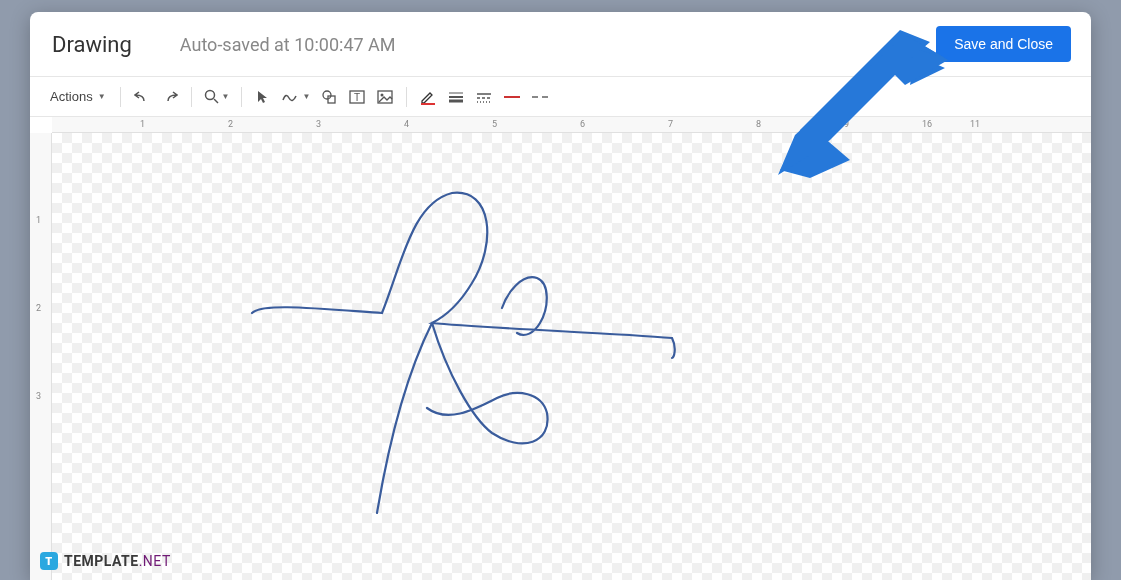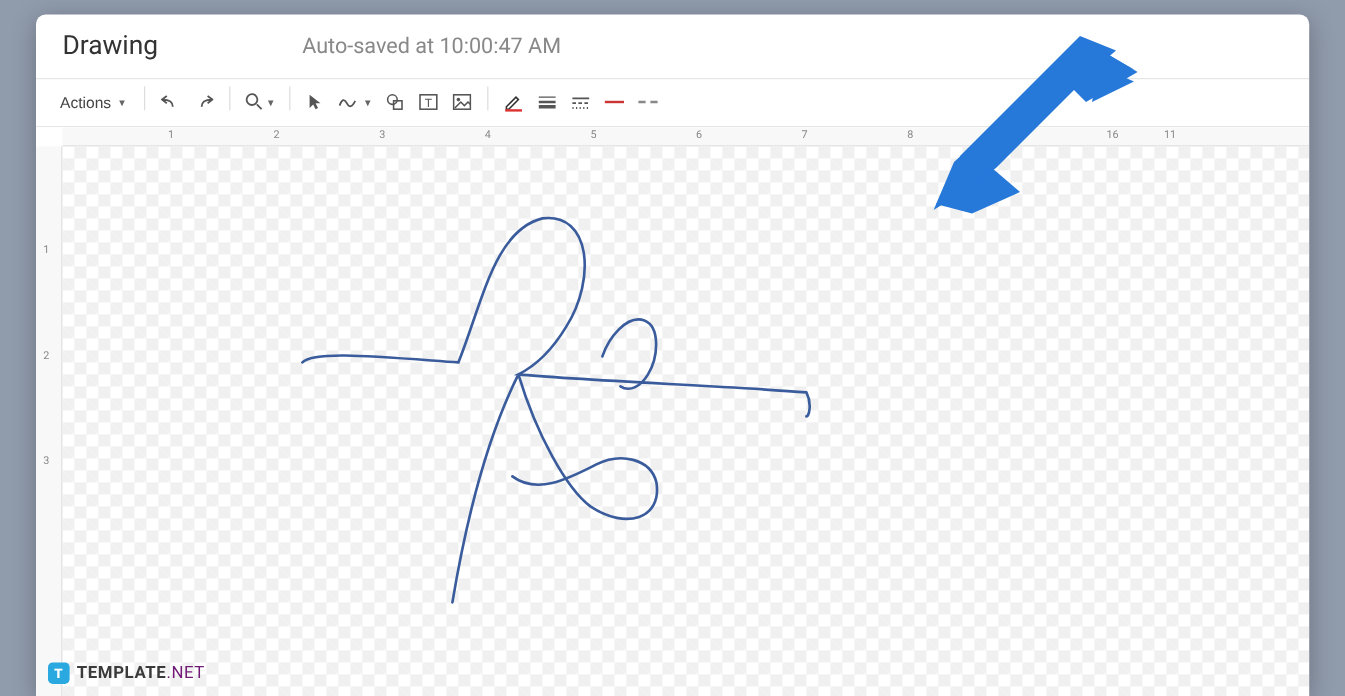--- a/index.html
+++ b/index.html
@@ -32,39 +32,40 @@
     .dlg-header {
       display: flex;
       align-items: center;
       padding: 14px 20px 14px 22px;
       border-bottom: 1px solid #e6e6e6;
     }
     .dlg-title {
       font-size: 22px;
       font-weight: 400;
       color: #333;
-      margin-right: 120px;
+      margin-right: 48px;
     }
     .autosave {
       font-size: 18px;
       color: #888;
     }
     .spacer { flex: 1; }
     .save-btn {
       background: #1a73e8;
       color: #fff;
       border: none;
       border-radius: 4px;
       padding: 10px 18px;
       font-size: 14px;
       font-weight: 500;
       cursor: pointer;
     }
     .toolbar {
       display: flex;
+      align-items: center;
       padding: 6px 14px;
       border-bottom: 1px solid #e6e6e6;
       gap: 2px;
       height: 40px;
     }
     .tb-btn {
       display: inline-flex;
       align-items: center;
       justify-content: center;
       min-width: 26px;
@@ -167,20 +168,21 @@
 </head>
 <body>
 
 <div class="backdrop"></div>
 
 <div class="dialog">
   <div class="dlg-header">
     <div class="dlg-title">Drawing</div>
     <div class="autosave">Auto-saved at 10:00:47 AM</div>
     <div class="spacer"></div>
+    <button class="save-btn">Save and Close</button>
   </div>
 
   <div class="toolbar">
     <button class="tb-btn tb-text">
       <span>Actions</span>
       <span class="caret">▼</span>
     </button>
     <span class="tb-sep"></span>
     <button class="tb-btn">
       <svg width="16" height="16" viewBox="0 0 16 16">

